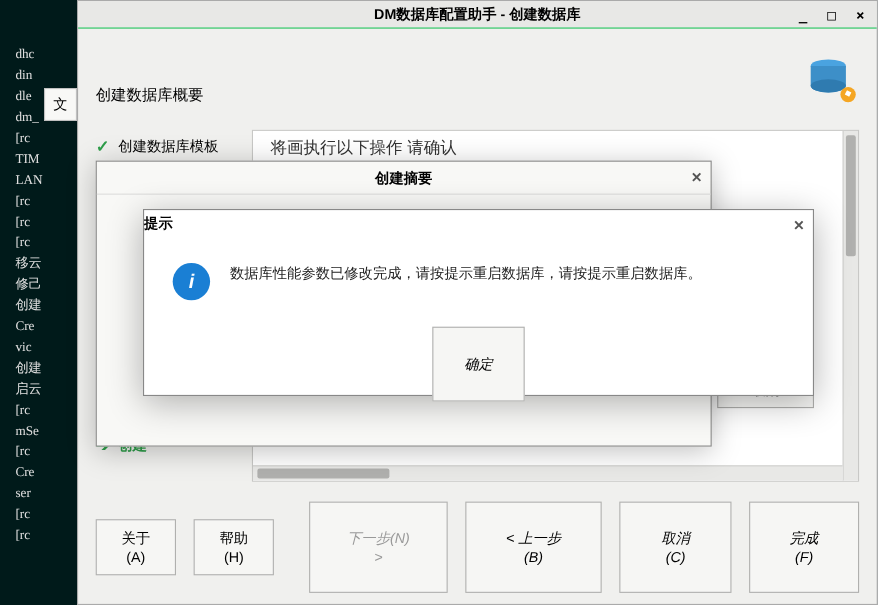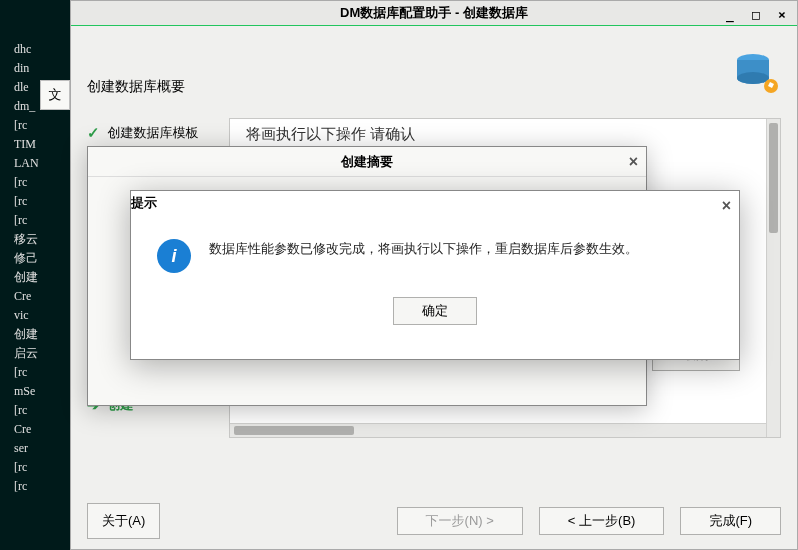--- a/index.html
+++ b/index.html
@@ -153,21 +153,21 @@
   padding: 0 16px;
   gap: 16px;
 }
 .btn {
   background: #f6f6f4;
   border: 1px solid #b0b0ae;
   padding: 8px 14px;
   font-size: 13px;
   cursor: pointer;
 }
-.btn.wide { padding: 4px 28px; }
+.btn.wide { padding: 24px 28px; font-style: italic; }
 .btn.disabled { color: #999; }
 .footer-spacer { flex: 1; }
 
 .dlg1 {
   position: absolute;
   left: 87px; top: 146px;
   width: 560px; height: 260px;
   background: #f8f8f6;
   border: 1px solid #888;
   box-shadow: 0 4px 24px rgba(0,0,0,0.25);
@@ -353,39 +353,41 @@
           </div>
         <div class="hscroll">
             <div class="hscroll-thumb"></div>
           </div>
       </div>
     </div>
   </div>
 
   <div class="footer-buttons">
     <button class="btn">关于(A)</button>
+    <button class="btn">帮助(H)</button>
     <div class="footer-spacer"></div>
     <button class="btn wide disabled">下一步(N) &gt;</button>
     <button class="btn wide">&lt; 上一步(B)</button>
+    <button class="btn wide">取消(C)</button>
     <button class="btn wide">完成(F)</button>
   </div>
 </div>
 
 <div class="dlg1">
   <div class="dlg1-title">
     <span>创建摘要</span>
     <span class="dlg-close">×</span>
   </div>
 </div>
 
 <div class="dlg2">
   <div class="dlg2-title">
     <span>提示</span>
     <span class="dlg-close">×</span>
   </div>
   <div class="dlg2-body">
     <div class="info-icon">i</div>
-    <div class="dlg2-msg">数据库性能参数已修改完成，将画执行以下操作，重启数据库后参数生效。</div>
+    <div class="dlg2-msg">数据库性能参数已修改完成，请按提示重启数据库，请按提示重启数据库。</div>
   </div>
   <div class="dlg2-footer">
     <button class="btn wide">确定</button>
   </div>
 </div>
 
 </body></html>

